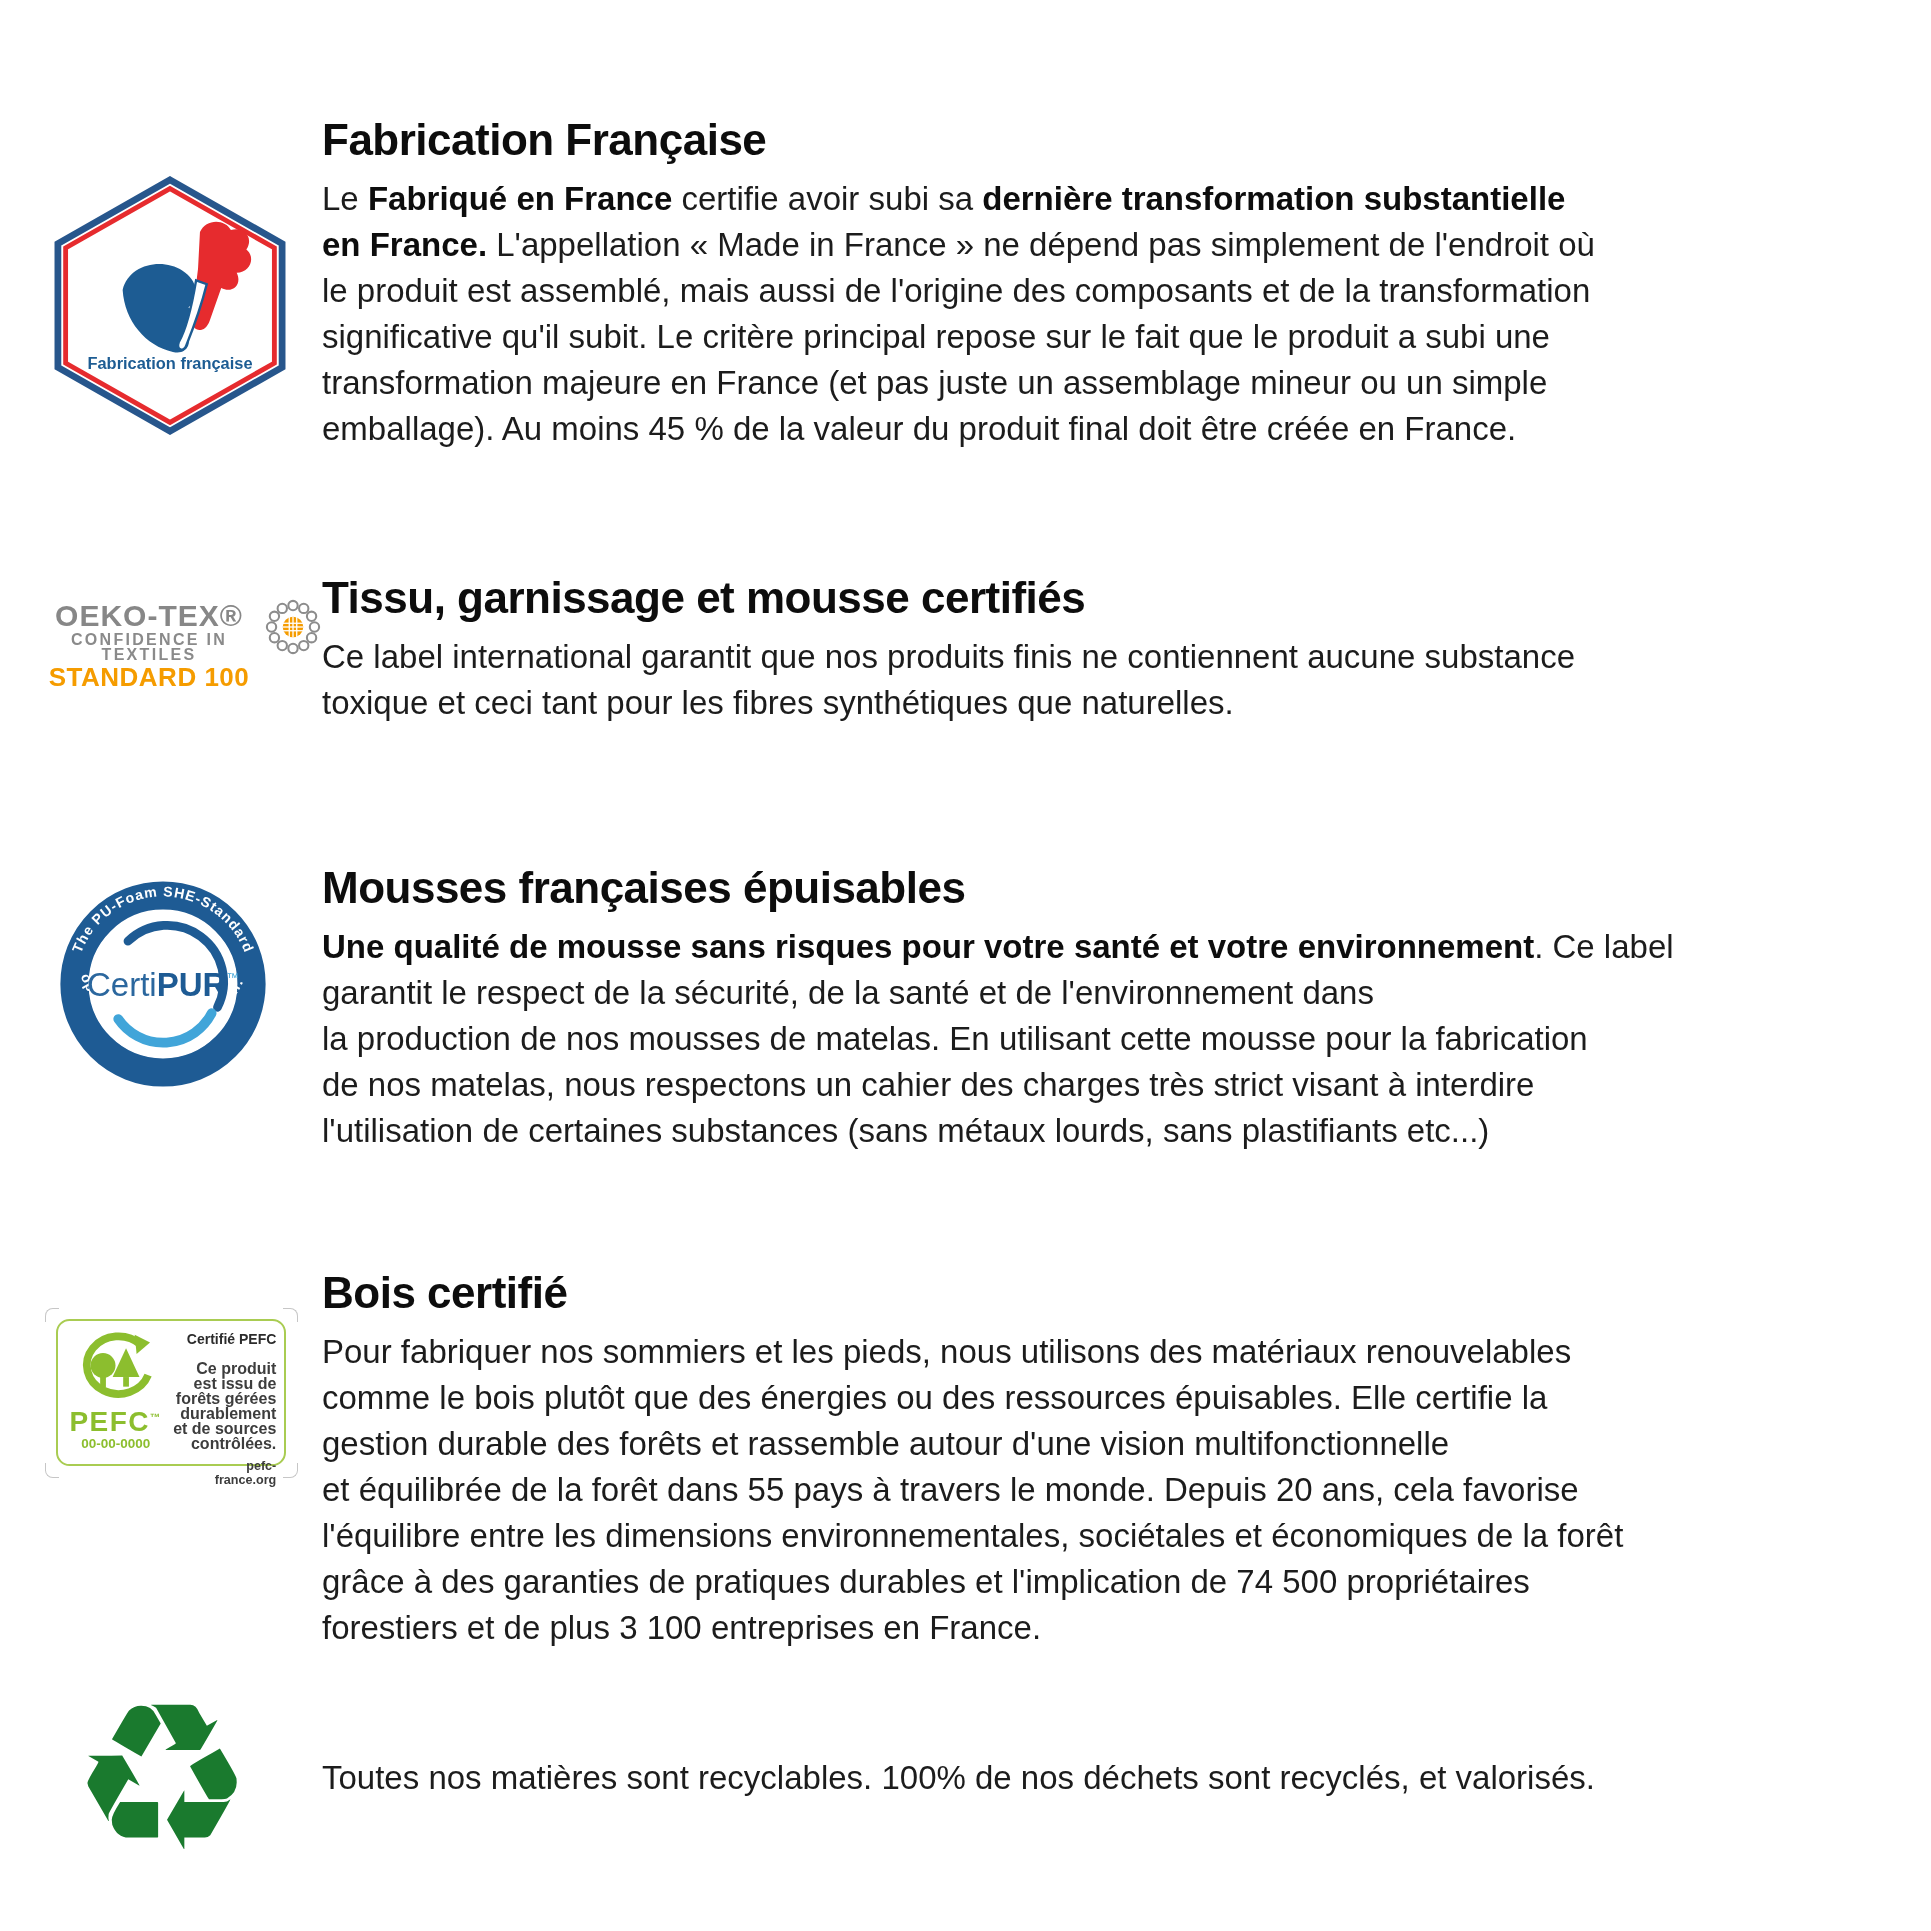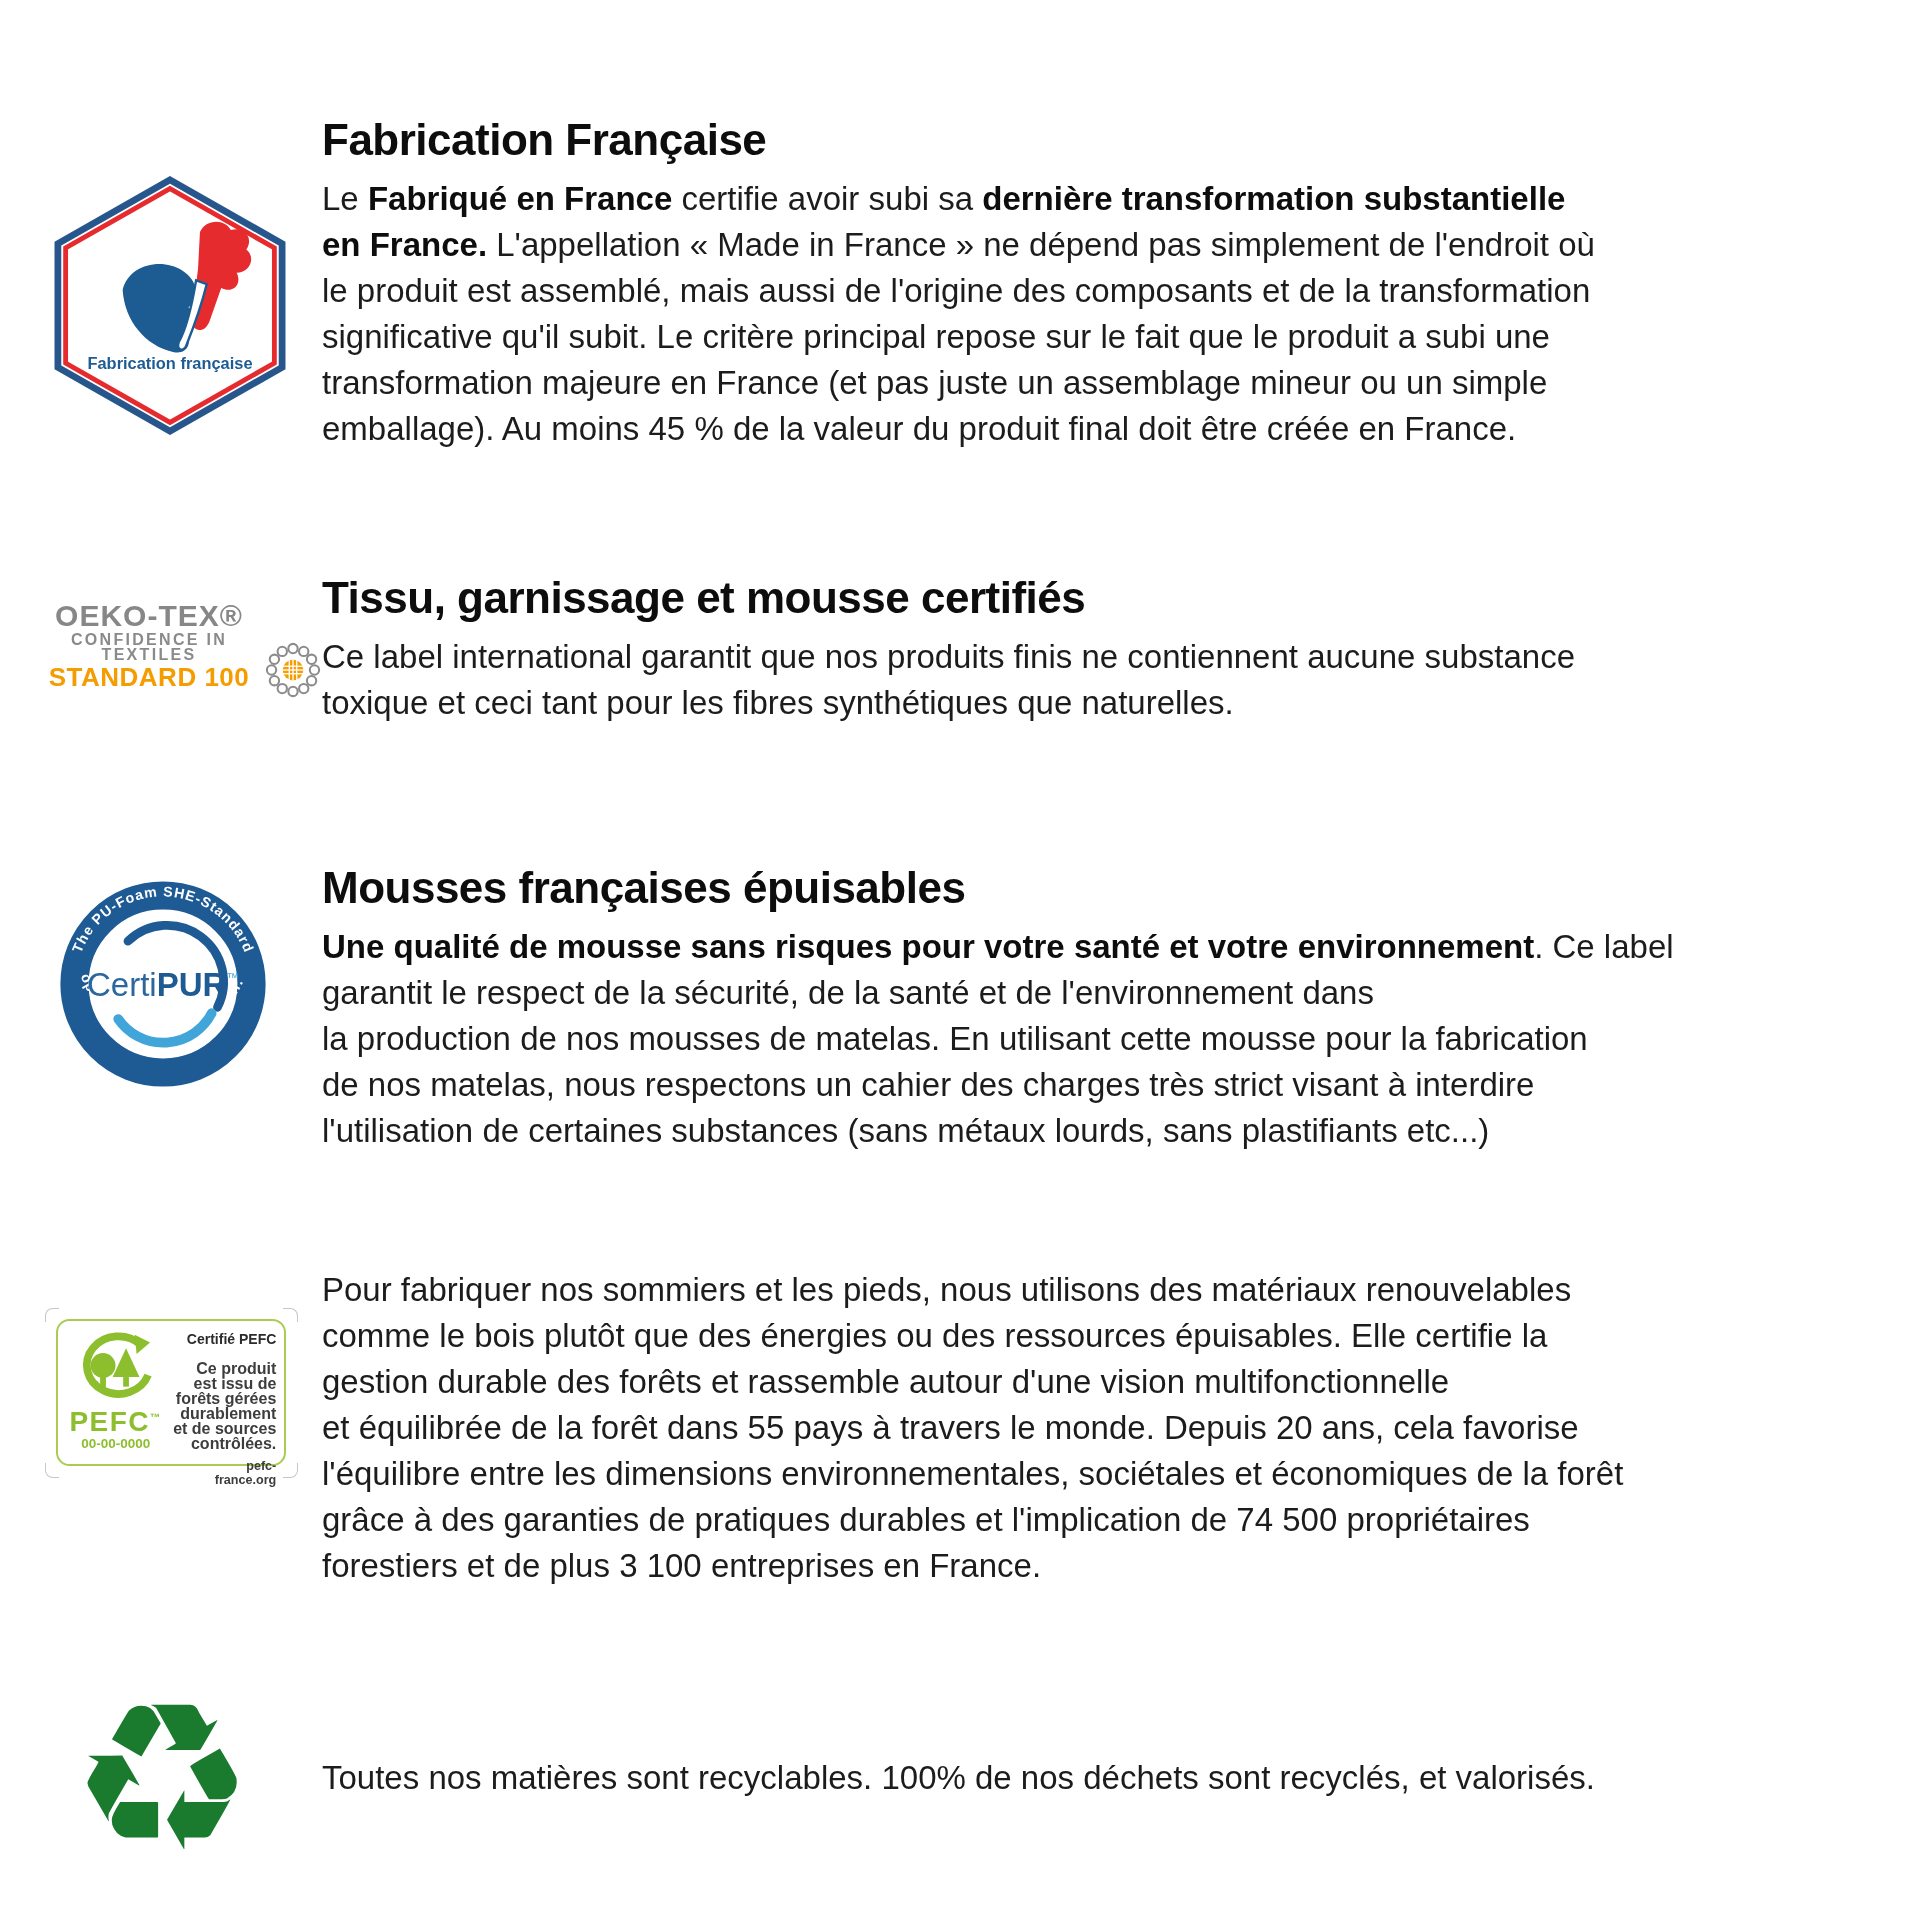--- a/index.html
+++ b/index.html
@@ -13,21 +13,21 @@
   .sec .body{font-size:33px;line-height:46px;color:#1c1c1c;}
   .sec .body .b{font-weight:bold;color:#0d0d0d;}
 
   
   .logo{position:absolute;}
 
   
   .hex-caption{font-weight:bold;}
 
   
-  .oeko{left:37px;top:599px;width:290px;display:flex;align-items:flex-end;}
+  .oeko{left:37px;top:599px;width:290px;display:flex;align-items:flex-start;}
   .oeko-text{width:224px;text-align:center;}
   .oeko-brand{font-size:30px;font-weight:bold;color:#878787;letter-spacing:1px;line-height:33px;}
   .oeko-tagline{font-size:16px;color:#8a8a8a;letter-spacing:2.3px;line-height:15.4px;font-weight:bold;}
   .oeko-standard{font-size:26px;font-weight:bold;color:#F59C00;letter-spacing:0.5px;line-height:29px;}
   .oeko-flower{margin-left:3.9px;margin-bottom:-5.8px;}
 
   
   .pefc-card{left:56px;top:1319px;width:230px;height:147px;background:#fff;
              border:2.9px solid #a9cc52;border-radius:13.5px;display:flex;box-sizing:border-box;
              padding:9.7px 7.7px 7.7px 7.7px;}
@@ -158,20 +158,21 @@
       <div class="pefc-number">00-00-0000</div>
     </div>
     <div class="pefc-right">
       <div class="pefc-title">Certifié PEFC</div>
       <div class="pefc-desc">Ce produit est issu de forêts gérées durablement et de sources contrôlées.</div>
       <div class="pefc-site">pefc-france.org</div>
     </div>
   </div>
 
   <div class="sec" style="top:1267px;">
+    <h2>Bois certifié</h2>
     <div class="body"><span>Pour fabriquer nos sommiers et les pieds, nous utilisons des matériaux renouvelables</span><br><span>comme le bois plutôt que des énergies ou des ressources épuisables. Elle certifie la</span><br><span>gestion durable des forêts et rassemble autour d'une vision multifonctionnelle</span><br><span>et équilibrée de la forêt dans 55 pays à travers le monde. Depuis 20 ans, cela favorise</span><br><span>l'équilibre entre les dimensions environnementales, sociétales et économiques de la forêt</span><br><span>grâce à des garanties de pratiques durables et l'implication de 74 500 propriétaires</span><br><span>forestiers et de plus 3 100 entreprises en France.</span></div>
   </div>
 
   <div class="logo recycle">♻</div>
 
   <div class="sec" style="top:1755px;">
     <div class="body"><span>Toutes nos matières sont recyclables. 100% de nos déchets sont recyclés, et valorisés.</span></div>
   </div>
 
 </div>

